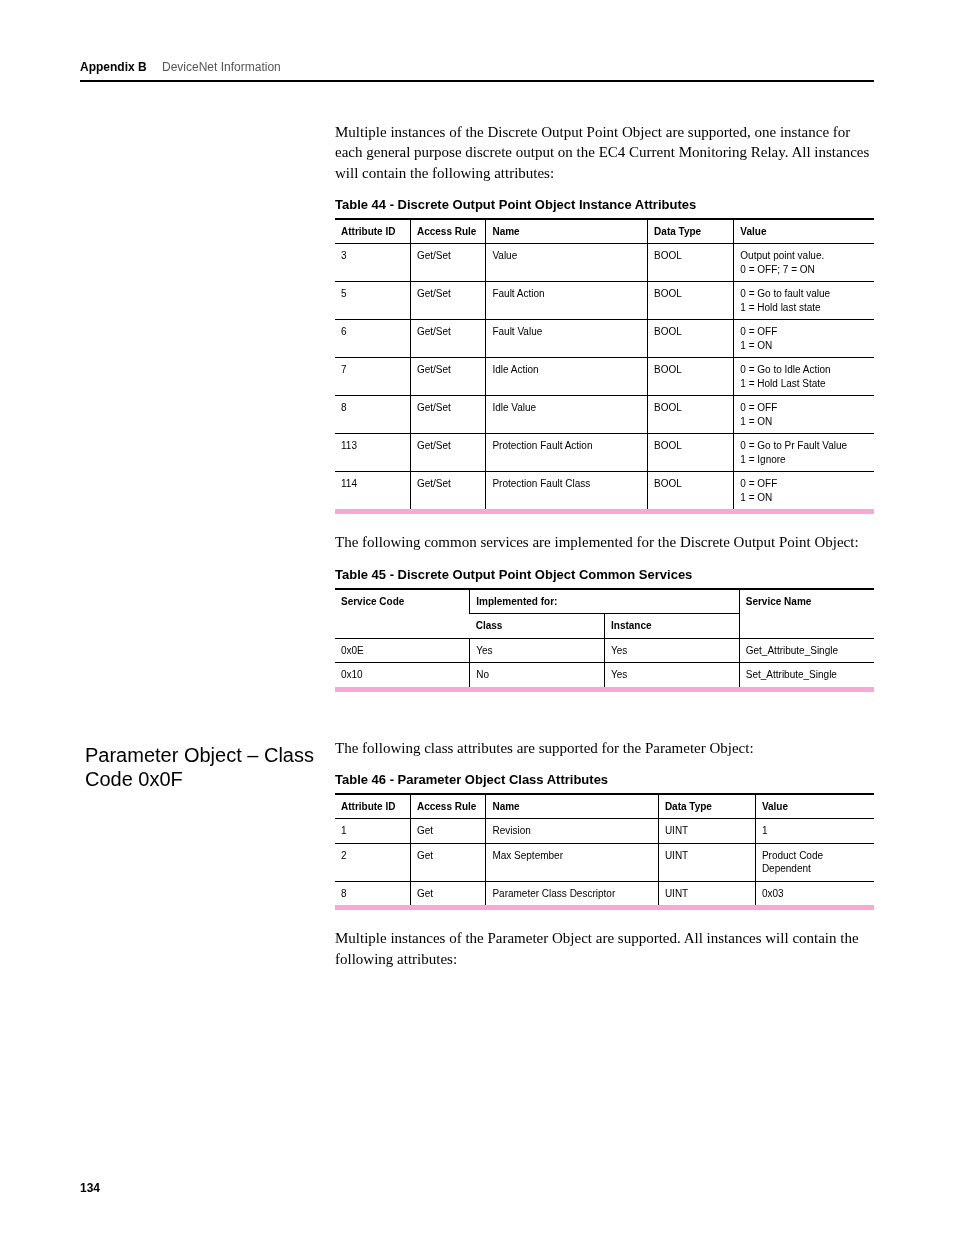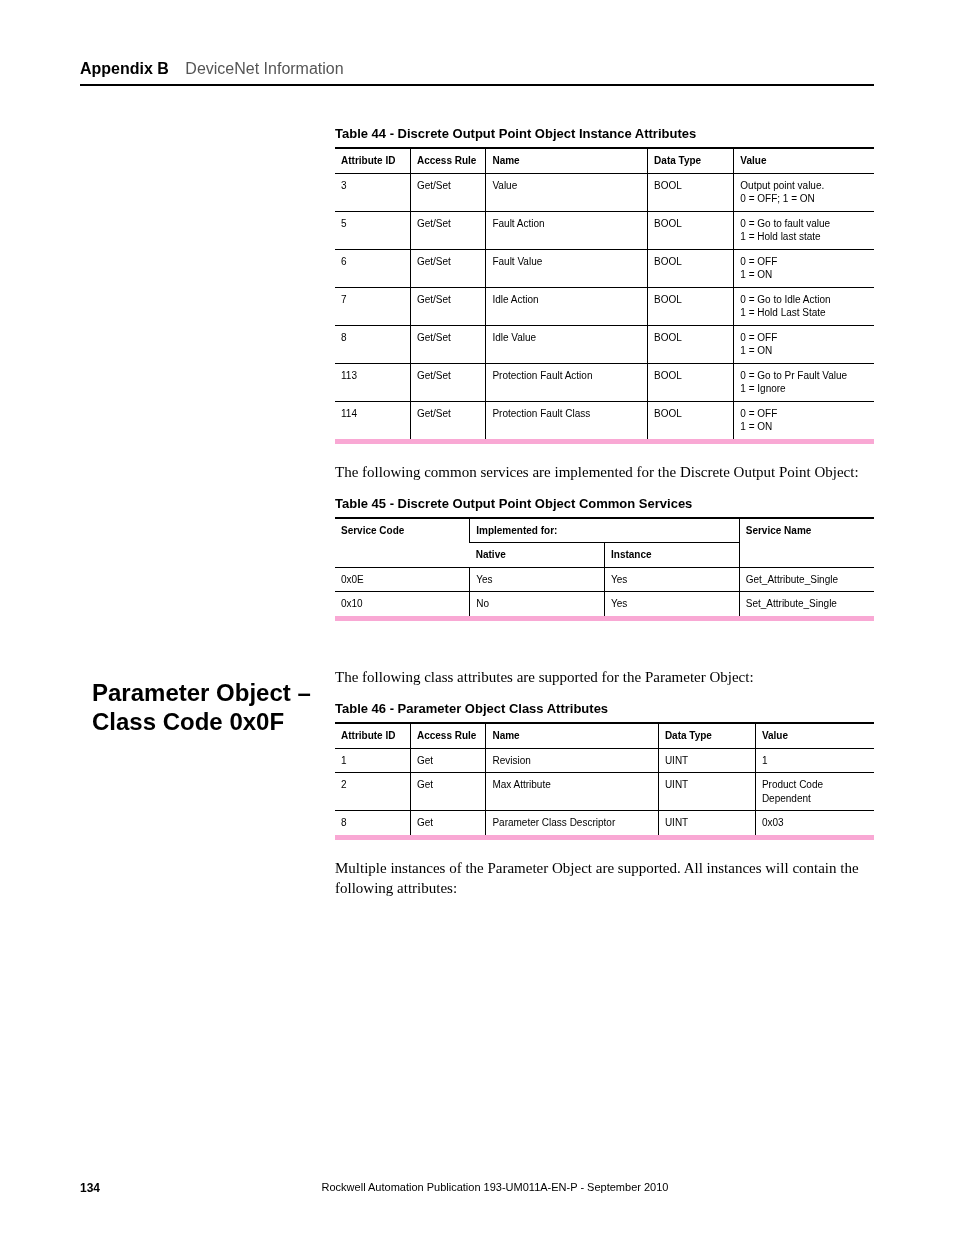--- a/index.html
+++ b/index.html
@@ -14,21 +14,21 @@
     box-sizing: border-box;
   }
   .page {
     padding: 60px 80px 40px 80px;
     box-sizing: border-box;
     height: 100%;
     position: relative;
   }
   .running-header {
     font-family: Arial, Helvetica, sans-serif;
-    font-size: 16px;
+    font-size: 12px;
     color: #000;
     margin-bottom: 6px;
   }
   .running-header .bold { font-weight: bold; }
   .running-header .light { color: #555; margin-left: 12px; }
   .header-rule {
     border: none;
     border-top: 2px solid #000;
     margin: 0 0 40px 0;
   }
@@ -49,24 +49,24 @@
     margin: 0 0 14px 0;
   }
   .table-caption {
     font-family: Arial, Helvetica, sans-serif;
     font-weight: bold;
     font-size: 13px;
     margin: 12px 0 6px 0;
   }
   .section-heading {
     font-family: Arial, Helvetica, sans-serif;
-    font-weight: bold;
-    font-size: 24px;
+    font-weight: normal;
+    font-size: 20px;
     line-height: 1.2;
-    margin: 12px;
+    margin: 5px;
   }
   table.data {
     border-collapse: collapse;
     width: 100%;
     font-family: Arial, Helvetica, sans-serif;
     font-size: 10px;
     margin-bottom: 18px;
   }
   table.data th, table.data td {
     border: 1px solid #000;
@@ -102,20 +102,21 @@
 <div class="page">
   <div class="running-header">
     <span class="bold">Appendix B</span>
     <span class="light">DeviceNet Information</span>
   </div>
   <hr class="header-rule">
 
   <div class="content-area clearfix">
     <div class="left-col"></div>
     <div class="right-col">
+      <p class="body-text">Multiple instances of the Discrete Output Point Object are supported, one instance for each general purpose discrete output on the EC4 Current Monitoring Relay. All instances will contain the following attributes:</p>
 
       <p class="table-caption">Table 44 - Discrete Output Point Object Instance Attributes</p>
       <table class="data">
         <colgroup>
           <col style="width:14%">
             <col style="width:14%">
             <col style="width:30%">
             <col style="width:16%">
             <col style="width:26%">
         </colgroup>
@@ -126,21 +127,21 @@
           <th>Name</th>
           <th>Data Type</th>
           <th>Value</th>
         </tr>
         <tr>
               <td>3</td>
               <td>Get/Set</td>
               <td>Value</td>
               <td>BOOL</td>
               <td style="white-space:pre-line">Output point value.
-0 = OFF; 1 = ON</td>
+0 = OFF; 7 = ON</td>
             </tr>
         <tr>
               <td>5</td>
               <td>Get/Set</td>
               <td>Fault Action</td>
               <td>BOOL</td>
               <td style="white-space:pre-line">0 = Go to fault value
 1 = Hold last state</td>
             </tr>
         <tr>
@@ -196,21 +197,21 @@
             <col style="width:25%">
             <col style="width:25%">
         </colgroup>
         <tbody>
             <tr>
           <th rowspan="2">Service Code</th>
           <th colspan="2">Implemented for:</th>
           <th rowspan="2">Service Name</th>
         </tr>
         <tr>
-          <th>Native</th>
+          <th>Class</th>
           <th>Instance</th>
         </tr>
         <tr>
               <td>0x0E</td>
               <td>Yes</td>
               <td>Yes</td>
               <td>Get_Attribute_Single</td>
             </tr>
         <tr>
               <td>0x10</td>
@@ -250,35 +251,34 @@
         <tr>
               <td>1</td>
               <td>Get</td>
               <td>Revision</td>
               <td>UINT</td>
               <td>1</td>
             </tr>
         <tr>
               <td>2</td>
               <td>Get</td>
-              <td>Max Attribute</td>
+              <td>Max September</td>
               <td>UINT</td>
               <td>Product Code Dependent</td>
             </tr>
         <tr>
               <td>8</td>
               <td>Get</td>
               <td>Parameter Class Descriptor</td>
               <td>UINT</td>
               <td>0x03</td>
             </tr>
       </tbody>
         </table>
 
       <p class="body-text">Multiple instances of the Parameter Object are supported. All instances will contain the following attributes:</p>
     </div>
   </div>
 
   <div class="footer clearfix">
     <span class="page-num">134</span>
-    <div class="pub">Rockwell Automation Publication 193-UM011A-EN-P - September 2010</div>
   </div>
 </div>
 
 </body></html>

